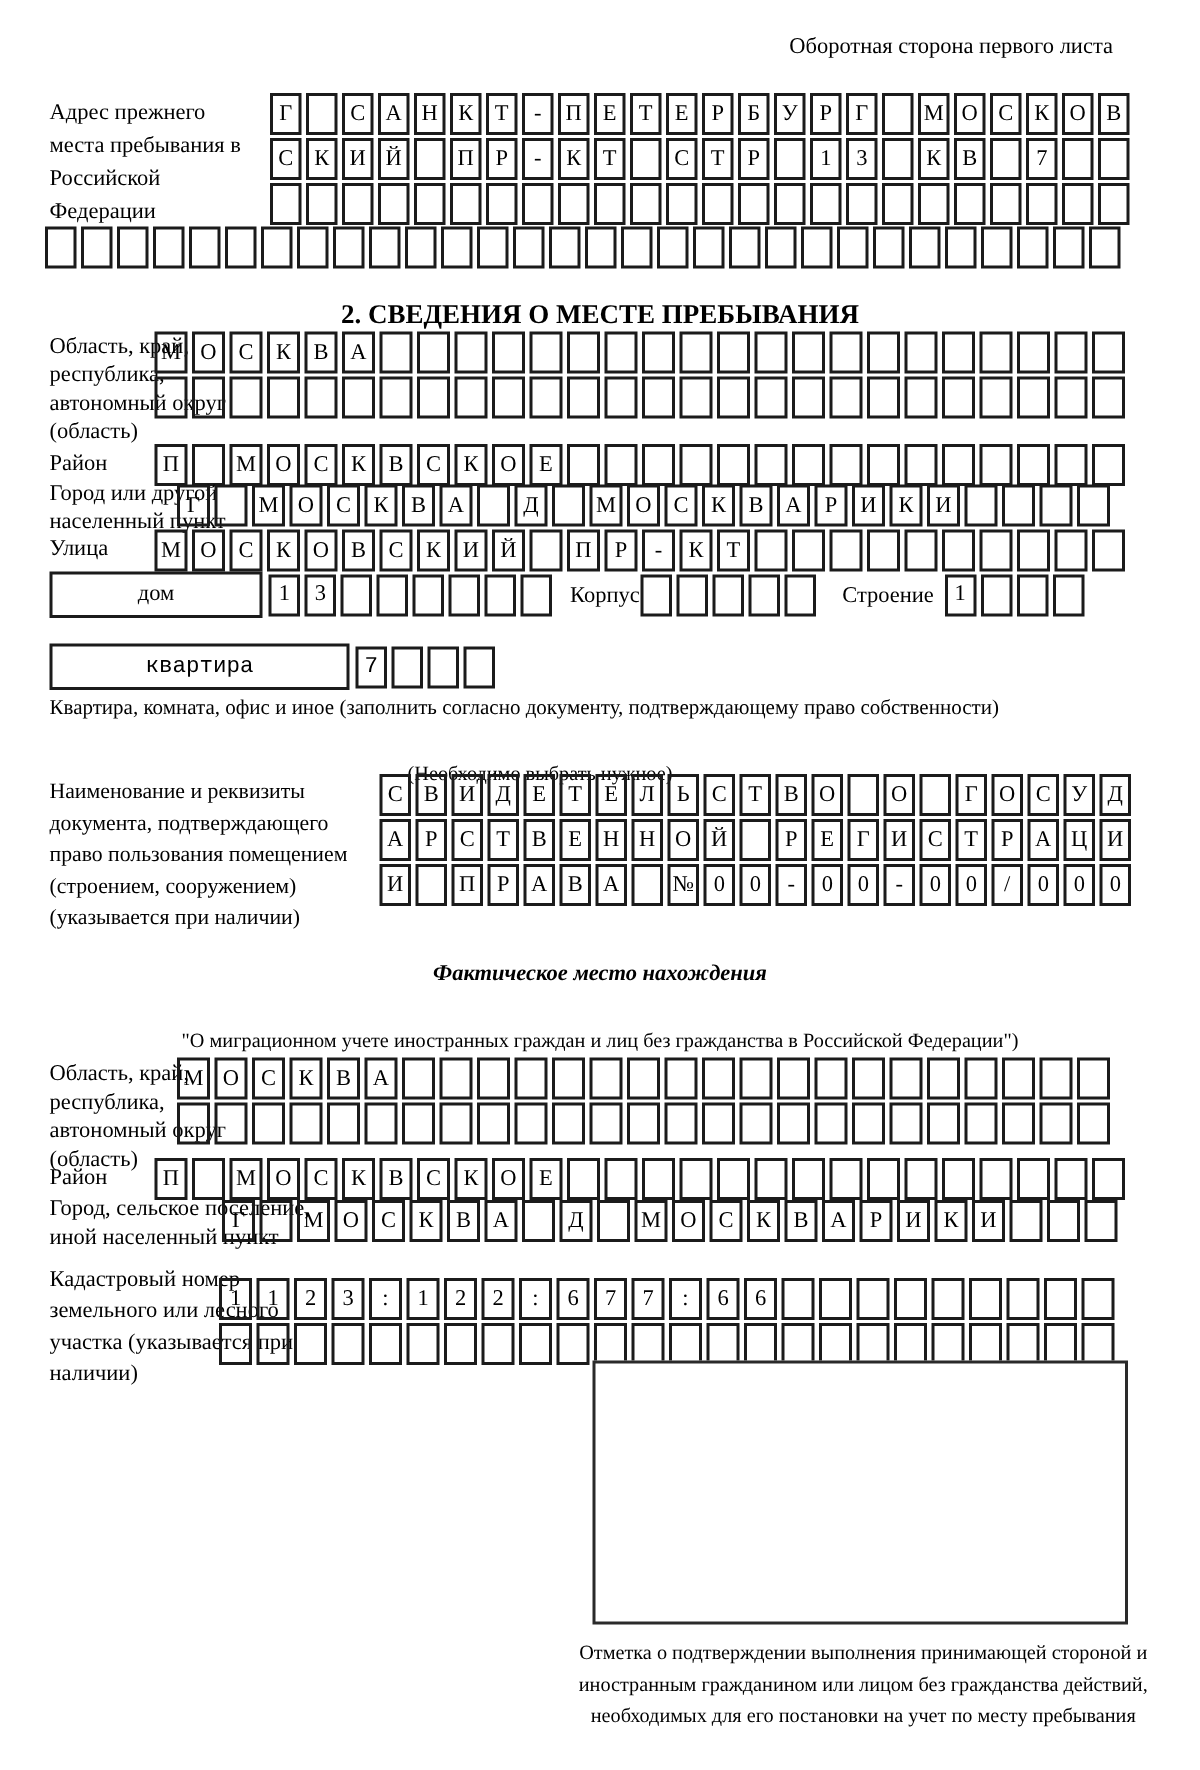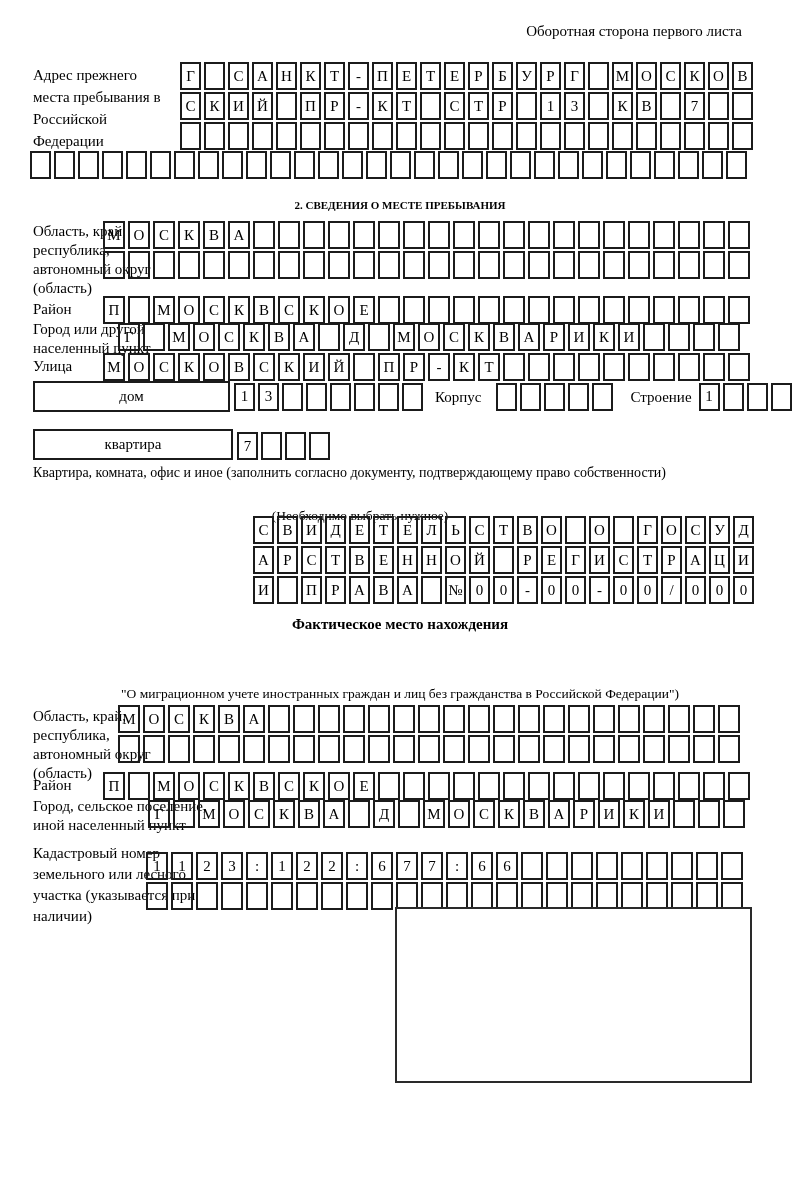--- a/index.html
+++ b/index.html
@@ -2,21 +2,21 @@
 <html><head>
 <meta charset="utf-8">
 <style>
   html,body{margin:0;padding:0;background:#ffffff;}
   .page{position:relative;width:800px;height:1180px;background:#fff;color:#000;
         font-family:"Liberation Serif","DejaVu Serif",serif;overflow:hidden;}
   .abs{position:absolute;}
   .lbl{font-size:15px;line-height:20px;}
   .note{font-size:13px;line-height:18px;}
   .center{left:0;width:800px;text-align:center;}
-  .title{font-weight:bold;font-size:11px;}
+  .title{font-weight:bold;font-size:18px;}
   .cells{position:absolute;display:flex;}
   .inline-cells{display:flex;}
   .cell{box-sizing:border-box;flex:0 0 auto;width:21px;height:28px;margin-right:3px;
         border:2px solid #1b1b1b;display:flex;align-items:center;justify-content:center;
         font-size:15px;}
   .p25 .cell{width:22px;}
   .lblbox{box-sizing:border-box;border:2px solid #1b1b1b;height:31px;display:flex;
         align-items:center;justify-content:center;font-size:15px;}
   .chk{box-sizing:border-box;width:24px;height:27px;border:2px solid #1b1b1b;display:flex;
         align-items:center;justify-content:center;font-size:15px;flex:0 0 auto;}
@@ -284,61 +284,62 @@
       <span class="cell"></span>
       <span class="cell"></span>
       <span class="cell"></span>
       <span class="cell"></span>
       <span class="cell"></span>
       <span class="cell"></span>
       <span class="cell"></span>
     </div>
 
   <div class="abs" style="left:33px;top:381px;display:flex;align-items:center;">
-    <div class="lblbox" style="width:197px;">дом</div>
+    <div class="lblbox" style="width:142px;">дом</div>
     <div class="inline-cells" style="margin-left:4px;">
         <span class="cell">1</span>
         <span class="cell">3</span>
         <span class="cell"></span>
         <span class="cell"></span>
         <span class="cell"></span>
         <span class="cell"></span>
         <span class="cell"></span>
         <span class="cell"></span>
       </div>
-    <div class="lbl" style="margin-left:9px;margin-right:15px;">Корпус</div>
+    <div class="lbl" style="margin-left:9px;margin-right:1px;">Корпус</div>
     <div class="inline-cells">
         <span class="cell"></span>
         <span class="cell"></span>
         <span class="cell"></span>
         <span class="cell"></span>
         <span class="cell"></span>
       </div>
     <div class="lbl" style="margin-left:14px;margin-right:7px;">Строение</div>
     <div class="inline-cells">
         <span class="cell">1</span>
         <span class="cell"></span>
         <span class="cell"></span>
         <span class="cell"></span>
       </div>
   </div>
 
-  <div class="abs" style="left:33px;top:429px;display:flex;align-items:flex-end;">
+  <div class="abs" style="left:33px;top:429px;display:flex;align-items:center;font-family:Liberation Mono, monospace;">
     <div class="lblbox" style="width:200px;">квартира</div>
     <div class="inline-cells" style="margin-left:4px;">
         <span class="cell">7</span>
         <span class="cell"></span>
         <span class="cell"></span>
         <span class="cell"></span>
       </div>
   </div>
   <div class="abs note" style="left:33px;top:464px;font-size:14px;">Квартира, комната, офис и иное (заполнить согласно документу, подтверждающему право собственности)</div>
 
   <div class="abs note" style="left:235px;top:507px;width:250px;text-align:center;font-size:13.5px;">(Необходимо выбрать нужное)</div>
 
+  <div class="abs lbl" style="left:33px;top:518px;width:218px;font-size:14.5px;line-height:21px;">Наименование и реквизиты документа, подтверждающего право пользования помещением (строением, сооружением) (указывается при наличии)</div>
   <div class="cells p24" style="left:253px;top:516px;">
       <span class="cell">С</span>
       <span class="cell">В</span>
       <span class="cell">И</span>
       <span class="cell">Д</span>
       <span class="cell">Е</span>
       <span class="cell">Т</span>
       <span class="cell">Е</span>
       <span class="cell">Л</span>
       <span class="cell">Ь</span>
@@ -395,21 +396,21 @@
       <span class="cell">0</span>
       <span class="cell">-</span>
       <span class="cell">0</span>
       <span class="cell">0</span>
       <span class="cell">/</span>
       <span class="cell">0</span>
       <span class="cell">0</span>
       <span class="cell">0</span>
     </div>
 
-  <div class="abs center" style="top:616px;font-weight:bold;font-size:15px;">Фактическое место нахождения</div>
+  <div class="abs center" style="top:641px;font-weight:bold;font-size:15px;font-style:italic;">Фактическое место нахождения</div>
   <div class="abs note center" style="top:685px;font-size:13.5px;">"О миграционном учете иностранных граждан и лиц без гражданства в Российской Федерации")</div>
 
   <div class="abs lbl" style="left:33px;top:707px;width:140px;line-height:19px;">Область, край, республика, автономный округ (область)</div>
   <div class="cells p25" style="left:118px;top:705px;">
       <span class="cell">М</span>
       <span class="cell">О</span>
       <span class="cell">С</span>
       <span class="cell">К</span>
       <span class="cell">В</span>
       <span class="cell">А</span>
@@ -567,14 +568,15 @@
       <span class="cell"></span>
       <span class="cell"></span>
       <span class="cell"></span>
       <span class="cell"></span>
       <span class="cell"></span>
       <span class="cell"></span>
       <span class="cell"></span>
     </div>
 
   <div class="abs stamp" style="left:395px;top:907px;width:357px;height:176px;"></div>
+  <div class="abs note" style="left:383px;top:1091px;width:385px;text-align:center;font-size:13.5px;line-height:21px;">Отметка о подтверждении выполнения принимающей стороной и иностранным гражданином или лицом без гражданства действий, необходимых для его постановки на учет по месту пребывания</div>
 
 </div>
 
 </body></html>

